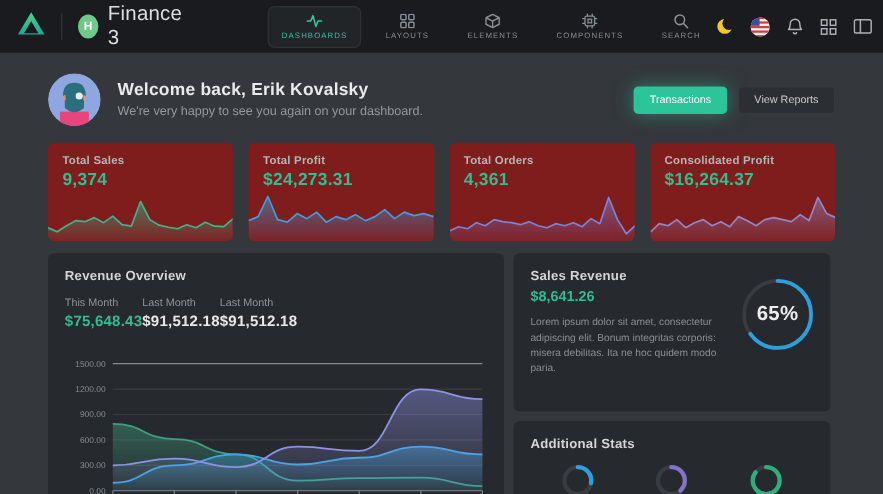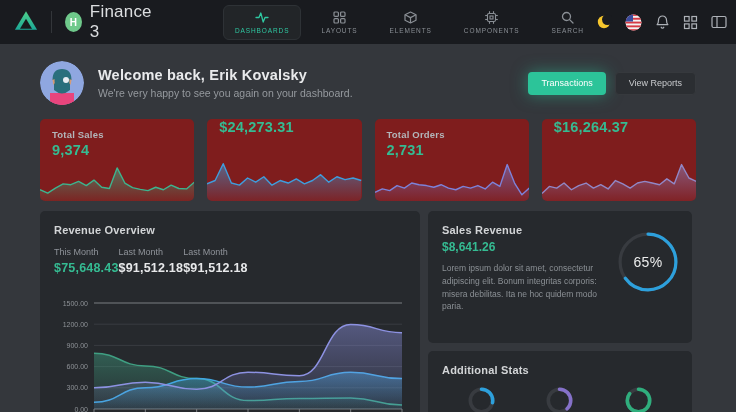--- a/index.html
+++ b/index.html
@@ -50,21 +50,21 @@
   .metric-label{font-size:9px;color:#8f939a;}
   .metric-value{font-size:12.5px;font-weight:bold;color:#e7e8ea;margin-top:4px;letter-spacing:.2px;}
   .metric-value.green{color:#35bb92;}
   .revenue-chart{display:block;margin-top:11px;}
 
   .sales-panel{position:relative;height:132px;}
   .sales-value{font-size:12px;font-weight:bold;color:#35bb92;margin-top:4px;}
   .sales-desc{width:156px;font-size:8.5px;line-height:1.5;color:#8b9095;margin-top:8px;}
   .sales-donut-wrap{position:absolute;right:14px;top:21px;width:60px;height:60px;}
   .sales-donut-wrap .donut-label{position:absolute;inset:0;display:flex;align-items:center;
-      justify-content:center;color:#eceded;font-size:14px;letter-spacing:.3px;}
+      justify-content:center;color:#eceded;font-size:17px;letter-spacing:.3px;font-weight:bold;}
 
   .stats-panel{margin-top:8px;height:120px;}
   .rings{display:grid;grid-template-columns:repeat(3,1fr);margin-top:11px;justify-items:center;}
   .ring-item{display:flex;flex-direction:column;align-items:center;}
   .ring-value{margin-top:5px;font-size:11px;font-weight:bold;color:#e2e4e6;letter-spacing:.2px;}
 </style>
 </head>
 <body>
 
 <div class="screen">
@@ -252,47 +252,49 @@
             <linearGradient id="spark-total-sales-g" x1="0" y1="0" x2="0" y2="1">
               <stop offset="0" stop-color="#3db48e" stop-opacity="0.55"></stop>
               <stop offset="1" stop-color="#3db48e" stop-opacity="0.05"></stop>
             </linearGradient>
           </defs>
           <polygon points="0,32.76 5,36.12 10,31.08 15,26.880000000000003 20,27.72 25,24.36 30,28.560000000000002 35,23.1 40,30.240000000000002 45,31.5 50,10.920000000000002 55,26.04 60,30.66 65,32.34 70,33.6 75,30.240000000000002 80,32.76 85,28.14 90,31.5 95,31.92 100,25.2 100,44 0,44" fill="url(#spark-total-sales-g)"></polygon>
           <polyline points="0,32.76 5,36.12 10,31.08 15,26.880000000000003 20,27.72 25,24.36 30,28.560000000000002 35,23.1 40,30.240000000000002 45,31.5 50,10.920000000000002 55,26.04 60,30.66 65,32.34 70,33.6 75,30.240000000000002 80,32.76 85,28.14 90,31.5 95,31.92 100,25.2" fill="none" stroke="#3db48e" stroke-width="1.4" vector-effect="non-scaling-stroke" stroke-linejoin="round"></polyline>
         </svg>
     </div>
     <div class="card">
+      <div class="card-label">Total Profit</div>
       <div class="card-value">$24,273.31</div>
       <svg class="spark" viewBox="0 0 100 44" preserveAspectRatio="none">
           <defs>
             <linearGradient id="spark-total-profit-g" x1="0" y1="0" x2="0" y2="1">
               <stop offset="0" stop-color="#3f9ddd" stop-opacity="0.55"></stop>
               <stop offset="1" stop-color="#3f9ddd" stop-opacity="0.05"></stop>
             </linearGradient>
           </defs>
           <polygon points="0,26.880000000000003 5.2631578947368425,23.52 10.526315789473685,6.719999999999999 15.789473684210526,26.04 21.05263157894737,28.14 26.31578947368421,21 31.57894736842105,25.2 36.8421052631579,19.740000000000002 42.10526315789474,28.14 47.36842105263158,23.52 52.63157894736842,26.04 57.89473684210526,21.84 63.1578947368421,26.880000000000003 68.42105263157895,23.52 73.6842105263158,17.64 78.94736842105263,25.2 84.21052631578948,19.740000000000002 89.47368421052632,22.68 94.73684210526316,21 100,23.52 100,44 0,44" fill="url(#spark-total-profit-g)"></polygon>
           <polyline points="0,26.880000000000003 5.2631578947368425,23.52 10.526315789473685,6.719999999999999 15.789473684210526,26.04 21.05263157894737,28.14 26.31578947368421,21 31.57894736842105,25.2 36.8421052631579,19.740000000000002 42.10526315789474,28.14 47.36842105263158,23.52 52.63157894736842,26.04 57.89473684210526,21.84 63.1578947368421,26.880000000000003 68.42105263157895,23.52 73.6842105263158,17.64 78.94736842105263,25.2 84.21052631578948,19.740000000000002 89.47368421052632,22.68 94.73684210526316,21 100,23.52" fill="none" stroke="#3f9ddd" stroke-width="1.4" vector-effect="non-scaling-stroke" stroke-linejoin="round"></polyline>
         </svg>
     </div>
     <div class="card">
       <div class="card-label">Total Orders</div>
-      <div class="card-value">2,731</div>
+      <div class="card-value">4,361</div>
       <svg class="spark" viewBox="0 0 100 44" preserveAspectRatio="none">
           <defs>
             <linearGradient id="spark-total-orders-g" x1="0" y1="0" x2="0" y2="1">
               <stop offset="0" stop-color="#7d82d9" stop-opacity="0.55"></stop>
               <stop offset="1" stop-color="#7d82d9" stop-opacity="0.05"></stop>
             </linearGradient>
           </defs>
           <polygon points="0,35.28 4.761904761904762,31.92 9.523809523809524,33.6 14.285714285714286,28.560000000000002 19.047619047619047,31.08 23.80952380952381,26.04 28.571428571428573,27.72 33.333333333333336,28.560000000000002 38.095238095238095,30.240000000000002 42.857142857142854,27.72 47.61904761904762,31.08 52.38095238095238,32.76 57.142857142857146,29.4 61.904761904761905,31.08 66.66666666666667,28.560000000000002 71.42857142857143,31.92 76.19047619047619,25.2 80.95238095238095,29.4 85.71428571428571,7.560000000000002 90.47619047619048,26.04 95.23809523809524,37.8 100,31.08 100,44 0,44" fill="url(#spark-total-orders-g)"></polygon>
           <polyline points="0,35.28 4.761904761904762,31.92 9.523809523809524,33.6 14.285714285714286,28.560000000000002 19.047619047619047,31.08 23.80952380952381,26.04 28.571428571428573,27.72 33.333333333333336,28.560000000000002 38.095238095238095,30.240000000000002 42.857142857142854,27.72 47.61904761904762,31.08 52.38095238095238,32.76 57.142857142857146,29.4 61.904761904761905,31.08 66.66666666666667,28.560000000000002 71.42857142857143,31.92 76.19047619047619,25.2 80.95238095238095,29.4 85.71428571428571,7.560000000000002 90.47619047619048,26.04 95.23809523809524,37.8 100,31.08" fill="none" stroke="#7d82d9" stroke-width="1.4" vector-effect="non-scaling-stroke" stroke-linejoin="round"></polyline>
         </svg>
     </div>
     <div class="card">
+      <div class="card-label">Consolidated Profit</div>
       <div class="card-value">$16,264.37</div>
       <svg class="spark" viewBox="0 0 100 44" preserveAspectRatio="none">
           <defs>
             <linearGradient id="spark-consolidated-profit-g" x1="0" y1="0" x2="0" y2="1">
               <stop offset="0" stop-color="#9187c6" stop-opacity="0.55"></stop>
               <stop offset="1" stop-color="#9187c6" stop-opacity="0.05"></stop>
             </linearGradient>
           </defs>
           <polygon points="0,36.54 4.761904761904762,29.4 9.523809523809524,31.08 14.285714285714286,26.04 19.047619047619047,32.76 23.80952380952381,28.560000000000002 28.571428571428573,26.04 33.333333333333336,31.08 38.095238095238095,27.72 42.857142857142854,31.92 47.61904761904762,23.52 52.38095238095238,26.880000000000003 57.142857142857146,31.08 61.904761904761905,26.04 66.66666666666667,24.36 71.42857142857143,26.04 76.19047619047619,27.72 80.95238095238095,21.84 85.71428571428571,26.880000000000003 90.47619047619048,7.560000000000002 95.23809523809524,21 100,24.36 100,44 0,44" fill="url(#spark-consolidated-profit-g)"></polygon>
           <polyline points="0,36.54 4.761904761904762,29.4 9.523809523809524,31.08 14.285714285714286,26.04 19.047619047619047,32.76 23.80952380952381,28.560000000000002 28.571428571428573,26.04 33.333333333333336,31.08 38.095238095238095,27.72 42.857142857142854,31.92 47.61904761904762,23.52 52.38095238095238,26.880000000000003 57.142857142857146,31.08 61.904761904761905,26.04 66.66666666666667,24.36 71.42857142857143,26.04 76.19047619047619,27.72 80.95238095238095,21.84 85.71428571428571,26.880000000000003 90.47619047619048,7.560000000000002 95.23809523809524,21 100,24.36" fill="none" stroke="#9187c6" stroke-width="1.4" vector-effect="non-scaling-stroke" stroke-linejoin="round"></polyline>

